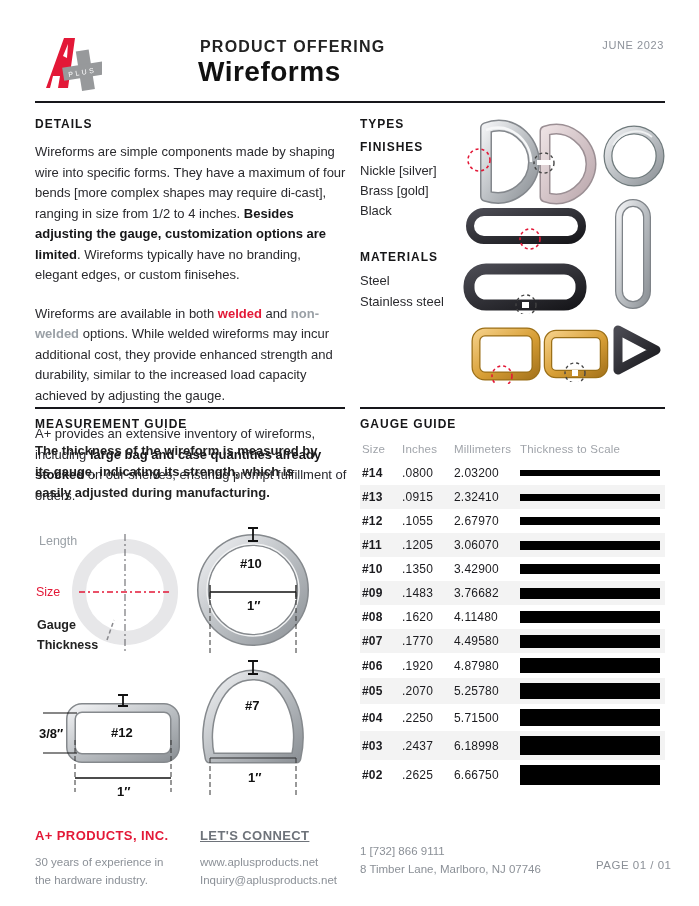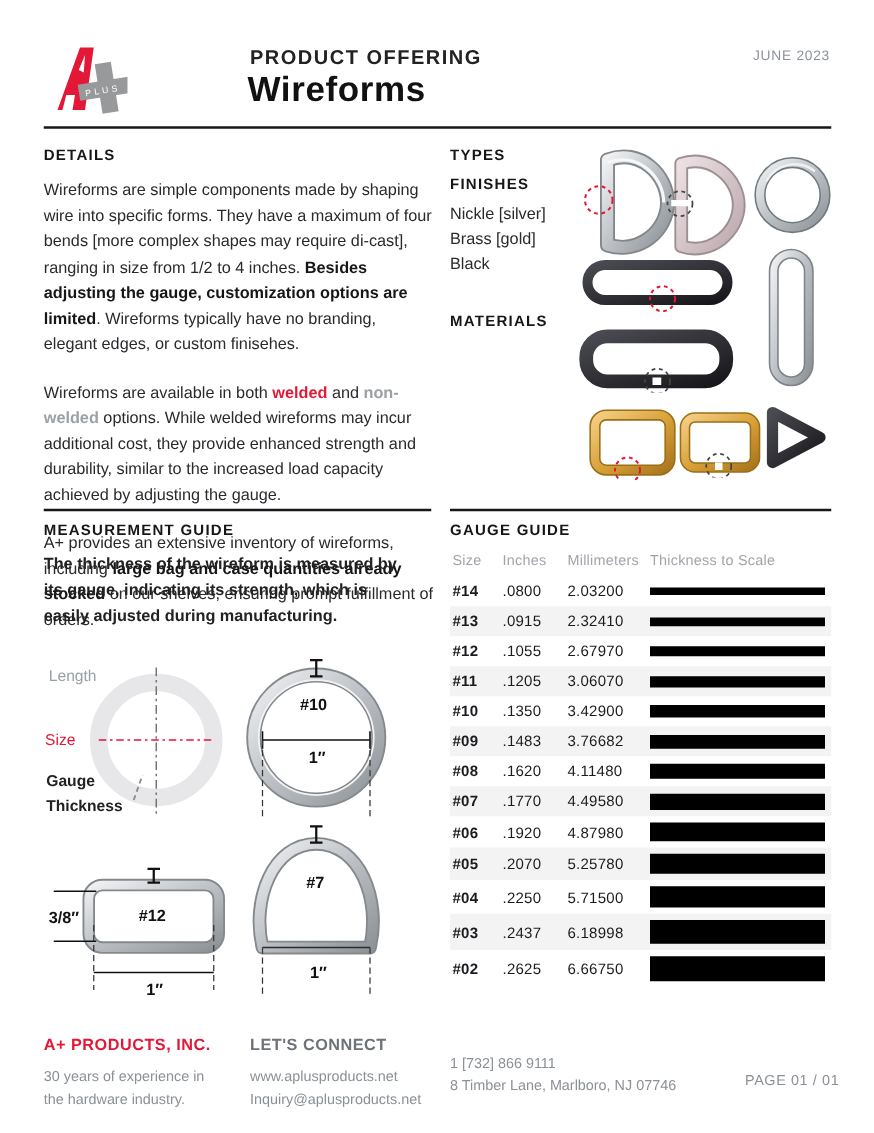--- a/index.html
+++ b/index.html
@@ -57,21 +57,21 @@
   .g-row span{font-size:12px;letter-spacing:.2px;color:#1b1b1f;}
   .g-row .g-size{font-weight:700;}
   .g-barwrap{display:flex;align-items:center;}
   .g-bar{width:140px;background:#000;}
 
   
   .foot{position:absolute;font-size:11.5px;line-height:1.55;color:#8b9097;}
   .f-company{left:35px;top:826px;}
   .f-company .h{color:var(--red);font-weight:700;font-size:13px;letter-spacing:.4px;margin-bottom:8px;}
   .f-connect{left:200px;top:826px;}
-  .f-connect .h{color:#6e737a;font-weight:700;font-size:13px;letter-spacing:.4px;margin-bottom:8px;}
+  .f-connect .h{color:#6e737a;font-weight:700;font-size:13px;letter-spacing:.4px;margin-bottom:8px;text-decoration:underline;}
   .f-connect a{color:#8b9097;text-decoration:none;display:block;}
   .f-contact{left:360px;top:843px;}
   .f-page{left:596px;top:857px;letter-spacing:.5px;}
 </style>
 </head>
 <body>
 
 <div class="page">
 
   <svg width="0" height="0" style="position:absolute" aria-hidden="true">
@@ -124,20 +124,24 @@
     <div class="sec-h">TYPES</div>
     <div class="gap"></div>
     <div class="sec-h">FINISHES</div>
     <div class="list">
         <div>Nickle [silver]</div>
         <div>Brass [gold]</div>
         <div>Black</div>
       </div>
     <div class="gap"></div>
     <div class="sec-h">MATERIALS</div>
+    <div class="list">
+        <div>Steel</div>
+        <div>Stainless steel</div>
+      </div>
   </div>
 
   <div class="gallery">
     <div class="g-item" style="left:7px;top:4px;">
       <svg width="82" height="92" viewBox="0 0 82 92" aria-label="nickel D-ring welded, red weld marker">
         <path d="M24 12 C50 2 72 24 72 46 C72 68 50 88 24 80 L24 12 Z" fill="none" stroke="#83878c" stroke-width="12" stroke-linejoin="round"></path>
         <path d="M24 12 C50 2 72 24 72 46 C72 68 50 88 24 80 L24 12 Z" fill="none" stroke="url(#silverGrad)" stroke-width="9" stroke-linejoin="round"></path>
         <path d="M24 14 C48 5 69 25 69 46" fill="none" stroke="#f6f7f8" stroke-width="2.5"></path>
         <circle cx="17" cy="44" r="11" fill="none" stroke="#e31837" stroke-width="1.6" stroke-dasharray="3 3"></circle>
       </svg>

